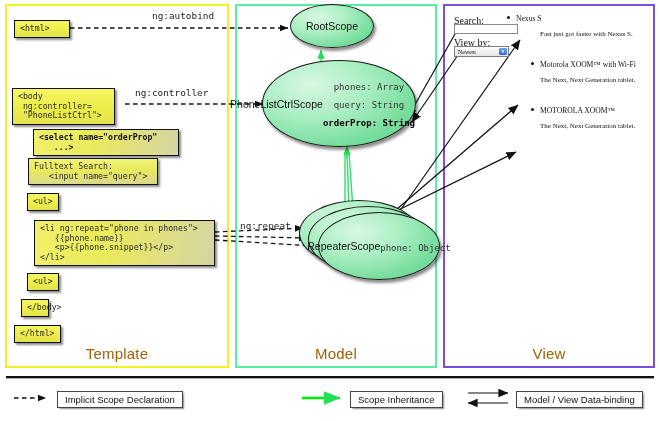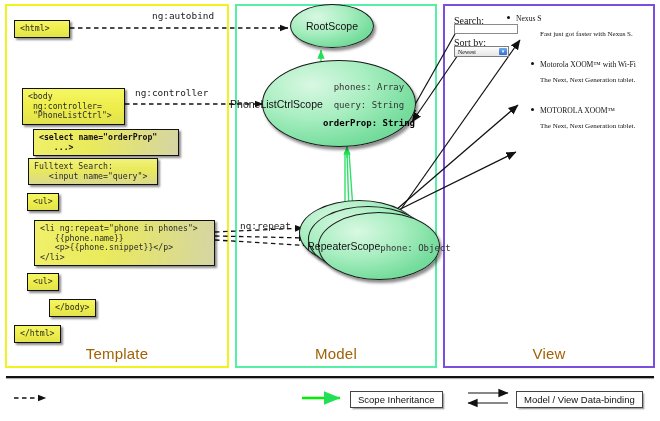--- a/index.html
+++ b/index.html
@@ -119,40 +119,40 @@
     <path class="solid" stroke-width="1.4" d="M370,224 L516,152" marker-end="url(#arbig)"></path>
 
     <path class="dash" d="M14,398 L46,398" marker-end="url(#ar)"></path>
     <path stroke="#00ee00" stroke-width="2.6" fill="none" d="M302,398 L340,398" marker-end="url(#arg)"></path>
     <path class="solid" stroke-width="2.4" d="M468,393 L508,393" marker-end="url(#arbig)"></path>
     <path class="solid" stroke-width="2.4" d="M508,403 L468,403" marker-end="url(#arbig)"></path>
   </svg>
 
   <div class="codebox" style="left:14px;  top:20px;  width:56px;">&lt;html&gt;</div>
 
-  <div class="codebox" style="left:22px;  top:88px;  width:103px;">&lt;body
+  <div class="codebox" style="left:12px;  top:88px;  width:103px;">&lt;body
  ng:controller=
  "PhoneListCtrl"&gt;</div>
 
   <div class="codebox bold grad3" style="left:33px; top:129px; width:146px;">&lt;select name="orderProp"
    ...&gt;</div>
 
   <div class="codebox grad2" style="left:28px; top:158px; width:130px;">Fulltext Search:
    &lt;input name="query"&gt;</div>
 
   <div class="codebox" style="left:27px;  top:193px; width:32px;">&lt;ul&gt;</div>
 
   <div class="codebox grad3" style="left:34px; top:220px; width:181px;">&lt;li ng:repeat="phone in phones"&gt;
    {{phone.name}}
    &lt;p&gt;{{phone.snippet}}&lt;/p&gt;
 &lt;/li&gt;</div>
 
   <div class="codebox" style="left:27px;  top:273px; width:32px;">&lt;ul&gt;</div>
 
-  <div class="codebox" style="left:21px;  top:299px; width:47px;margin-left:28px;">&lt;/body&gt;</div>
+  <div class="codebox" style="left:21px;  top:299px; width:28px;">&lt;/body&gt;</div>
 
   <div class="codebox" style="left:14px;  top:325px; width:47px;">&lt;/html&gt;</div>
 
   <div class="ellipse" style="left:290px;top:4px;width:84px;height:44px;">
     <div class="ell-title">Root</div>
     <div class="ell-title">Scope</div>
   </div>
 
   <div class="ellipse" style="left:262px;top:60px;width:154px;height:87px;justify-content:flex-end;">
     <div class="ell-title">PhoneListCtrl</div>
@@ -166,21 +166,21 @@
   <div class="ellipse" style="left:308px;top:206px;width:120px;height:66px;"></div>
   <div class="ellipse" style="left:318px;top:212px;width:122px;height:68px;">
     <div class="ell-title">Repeater</div>
     <div class="ell-title">Scope</div>
     <div class="ell-props">phone: Object</div>
   </div>
 
   <div class="v-label" style="left:454px;top:15px;">Search:</div>
   <div class="v-input" style="left:454px;top:24px;width:64px;height:10px;"></div>
 
-  <div class="v-label" style="left:454px;top:37px;">Sort by:</div>
+  <div class="v-label" style="left:454px;top:37px;">View by:</div>
   <div class="v-select" style="left:454px;top:46px;width:55px;height:11px;">
     <span>Newest</span>
     <span class="arrow">▾</span>
   </div>
 
   <div class="v-bullet" style="left:516px;top:14px;">
     <span class="dot"></span>
     <span>Nexus S</span>
   </div>
   <div class="v-desc" style="left:540px;top:30px;">Fast just got faster with Nexus S.</div>
@@ -191,16 +191,17 @@
   </div>
   <div class="v-desc" style="left:540px;top:76px;">The Next, Next Generation tablet.</div>
 
   <div class="v-bullet" style="left:540px;top:106px;">
     <span class="dot"></span>
     <span>MOTOROLA XOOM™</span>
   </div>
   <div class="v-desc" style="left:540px;top:122px;">The Next, Next Generation tablet.</div>
 
   <div id="legend-rule"></div>
+  <div class="legbox" style="left:57px; top:391px;">Implicit Scope Declaration</div>
   <div class="legbox" style="left:350px;top:391px;">Scope Inheritance</div>
   <div class="legbox" style="left:516px;top:391px;">Model / View Data-binding</div>
 
 </div>
 
 </body></html>

